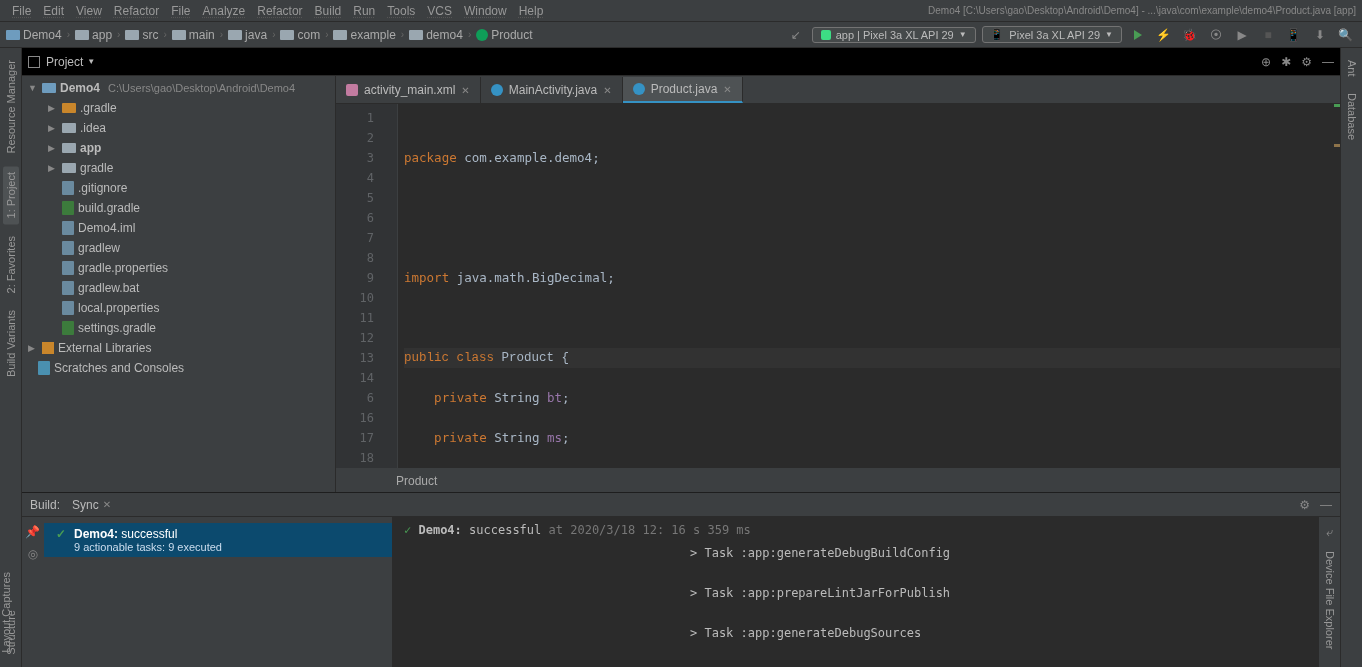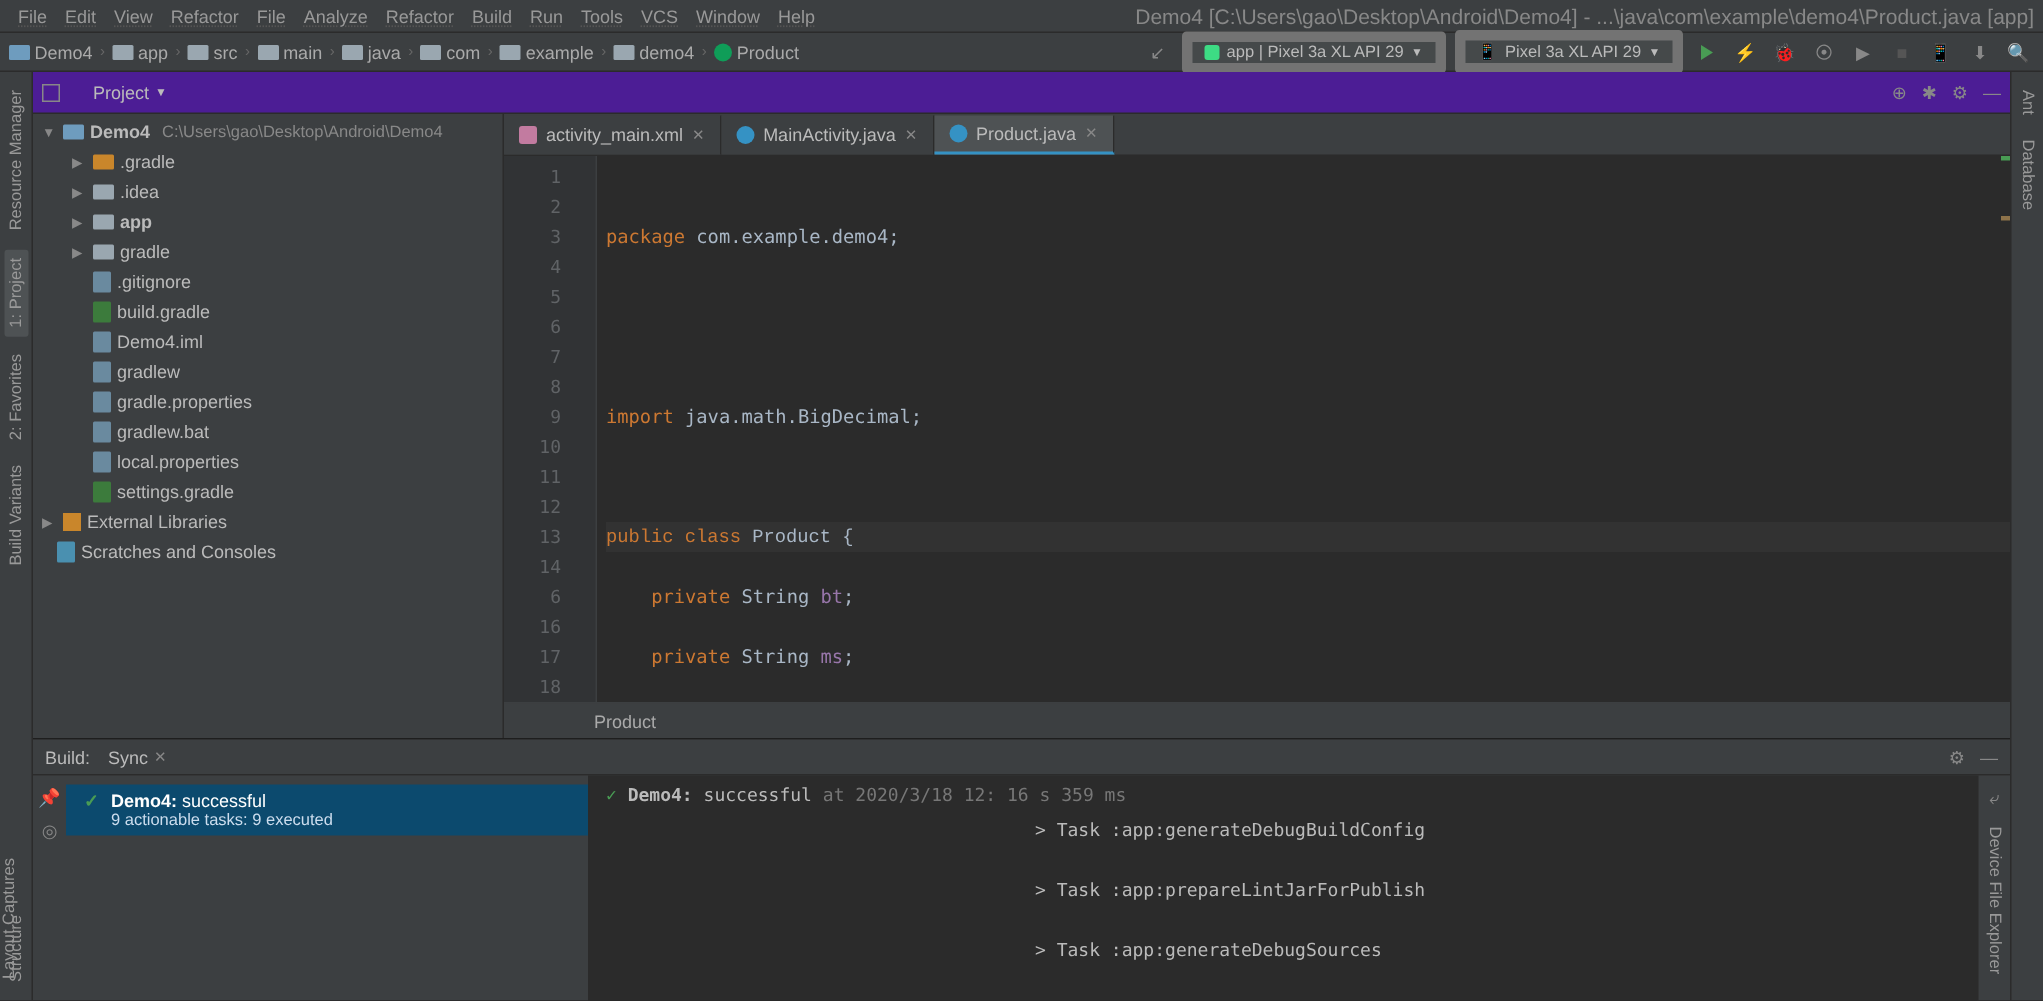--- a/index.html
+++ b/index.html
@@ -17,41 +17,41 @@
 .menubar {
   height: 22px;
   background: #3c3f41;
   display: flex;
   align-items: center;
   padding: 0 6px;
   border-bottom: 1px solid #2b2b2b;
   color: #999;
 }
 .menubar .mitem { padding: 0 6px; text-decoration: underline dotted #555; text-underline-offset: 2px; cursor: default; }
-.menubar .title { margin-left: auto; color: #888; font-size: 14px; }
+.menubar .title { margin-left: auto; color: #888; font-size: 10px; }
 
 
 .navrow {
   height: 26px;
   background: #3c3f41;
   display: flex;
   align-items: center;
   padding: 0 6px;
   border-bottom: 1px solid #2b2b2b;
   gap: 4px;
 }
 .bc { display: flex; align-items: center; gap: 3px; flex: 1; }
 .bc .crumb { display: flex; align-items: center; gap: 3px; color: #aaa; }
 .bc .sep { color: #666; font-size: 10px; margin: 0 2px; }
 .folder-icon { width: 14px; height: 10px; background: #9aa7b0; display: inline-block; border-radius: 1px; }
 .folder-icon.blue { background: #6e9cbe; }
 .class-icon { width: 12px; height: 12px; border-radius: 50%; background: #0f9d58; display: inline-block; }
 .navrow .rcontrols { display: flex; align-items: center; gap: 6px; }
 .config-pill {
-  background: #45494a; border: 7px solid #737373; border-radius: 3px;
+  background: #45494a; border: 1px solid #737373; border-radius: 3px;
   padding: 1px 8px; display: flex; align-items: center; gap: 5px;
   color: #bbb; font-size: 11px;
 }
 .and-icon { width: 10px; height: 10px; background: #3ddc84; border-radius: 2px; display: inline-block; }
 .toolbar-btn { width: 20px; height: 20px; display: flex; align-items: center; justify-content: center; color: #888; }
 .play-icon { width: 0; height: 0; border-left: 8px solid #499c54; border-top: 5px solid transparent; border-bottom: 5px solid transparent; }
 
 
 .mainarea { display: flex; flex: 1; min-height: 0; }
 .leftgutter, .rightgutter {
@@ -59,22 +59,22 @@
   display: flex; flex-direction: column; align-items: center; gap: 8px; padding-top: 8px;
 }
 .rightgutter { border-right: none; border-left: 1px solid #2b2b2b; }
 .verttab { writing-mode: vertical-rl; transform: rotate(180deg); font-size: 11px; color: #999; padding: 4px 0; cursor: default; }
 
 
 .centercol { display: flex; flex-direction: column; flex: 1; min-width: 0; }
 
 
 .projhdr {
-  height: 28px; background: #4c1d95; border-bottom: 1px solid #2b2b2b;
-  display: flex; align-items: center; padding: 0 6px; gap: 22px;
+  height: 28px; background: #000000; border-bottom: 1px solid #2b2b2b;
+  display: flex; align-items: center; padding: 0 6px; gap: 6px;
 }
 .projhdr .dd { display: flex; align-items: center; gap: 4px; }
 .projhdr .icons { margin-left: auto; display: flex; gap: 10px; color: #888; }
 
 
 .editor-split { display: flex; flex: 1; min-height: 0; }
 .projtree {
   width: 314px; background: #3c3f41; border-right: 1px solid #2b2b2b;
   overflow: hidden;
 }

